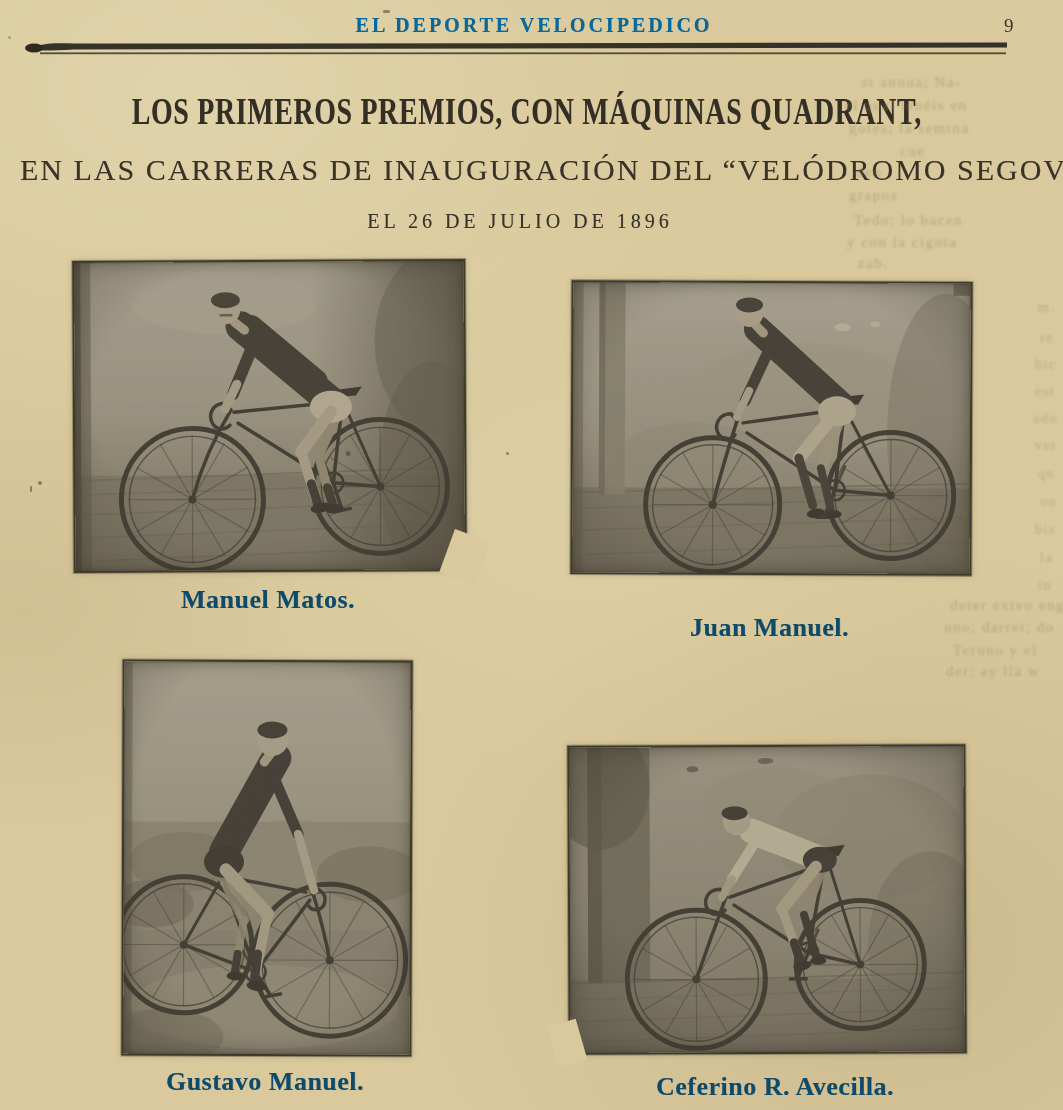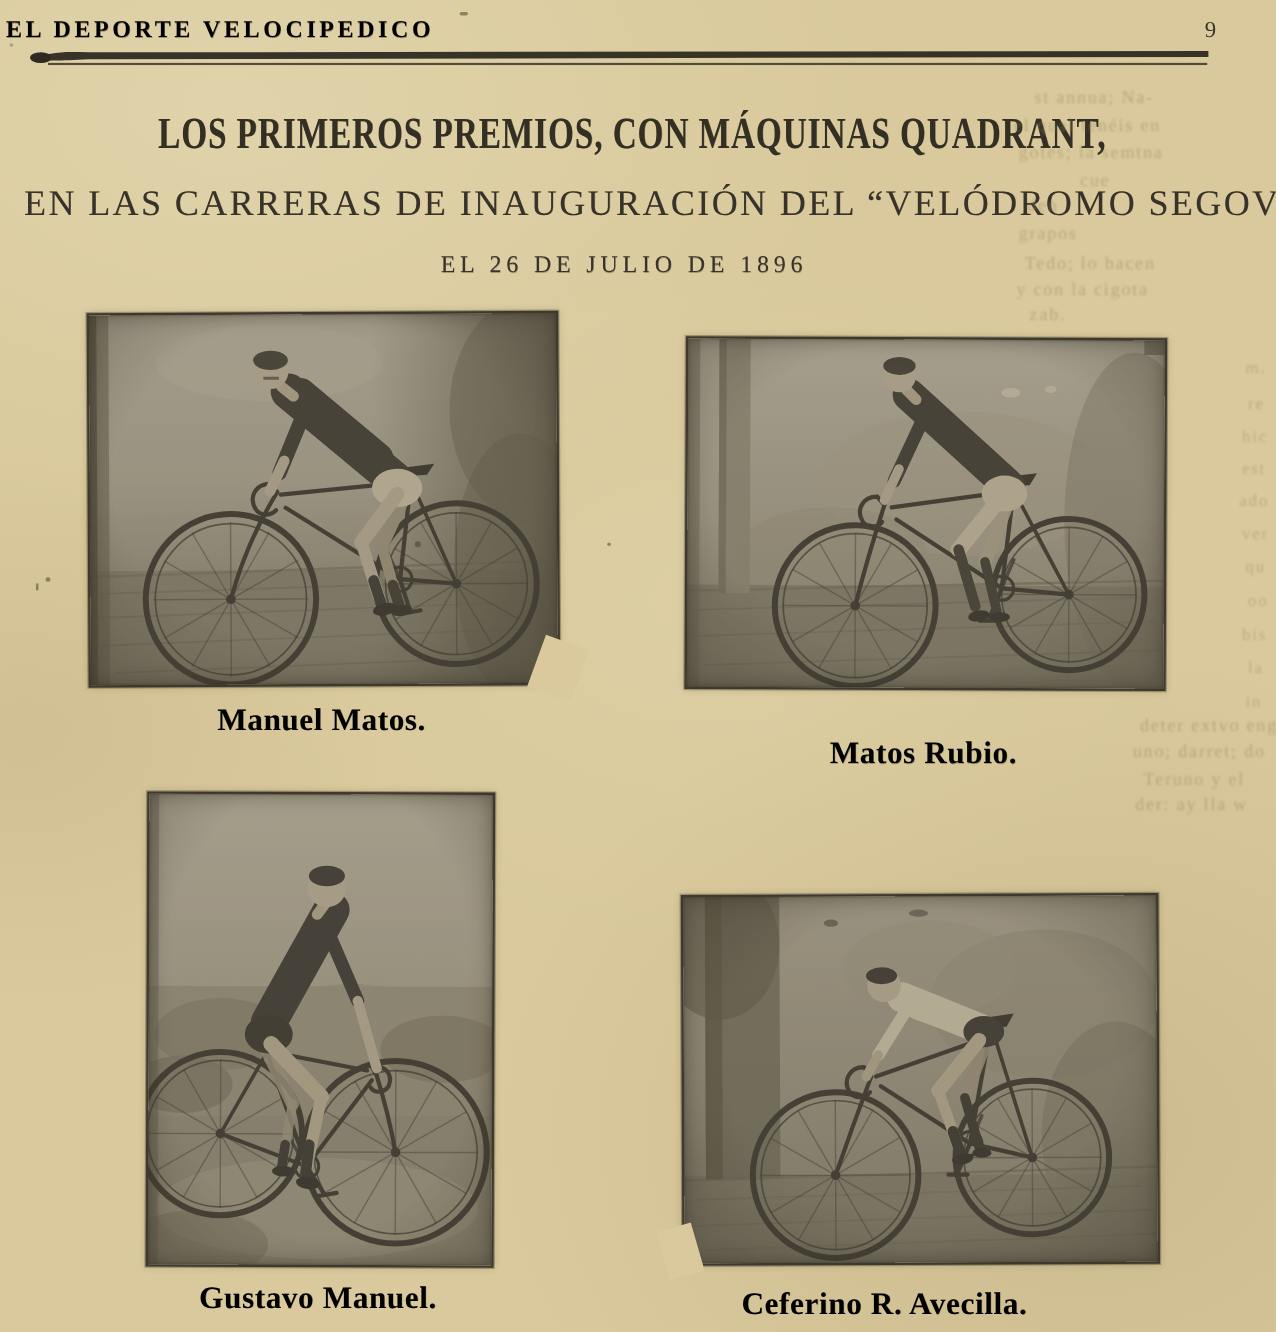--- a/index.html
+++ b/index.html
@@ -11,22 +11,22 @@
       radial-gradient(900px 600px at 18% 8%, rgba(255,250,224,.20), transparent 60%),
       radial-gradient(800px 650px at 85% 85%, rgba(120,100,58,.14), transparent 62%),
       radial-gradient(700px 500px at 55% 45%, rgba(255,252,230,.10), transparent 60%),
       radial-gradient(500px 380px at 2% 55%, rgba(130,108,60,.10), transparent 60%),
       #d9c99c;
     color:#34302a;
   }
   .abs{position:absolute;}
   
   .masthead{
-    left:5px;top:14px;width:1058px;
-    font-size:20px;font-weight:bold;letter-spacing:3px;color:#000000;
+    left:5px;top:14px;width:1058px;text-align:center;
+    font-size:20px;font-weight:bold;letter-spacing:3px;color:#0369a1;
     text-shadow:.3px .3px 0 rgba(70,60,35,.45);
   }
   .pagenum{left:1004px;top:15px;font-size:19px;color:#3a352a;letter-spacing:1px;}
   .rule-svg{left:22px;top:40px;}
   
   .headline1{left:0;top:90px;width:962px;text-align:center;}
   .headline1 span{
     display:inline-block;transform:scaleX(.75);transform-origin:center;
     font-size:37px;font-weight:bold;letter-spacing:1px;color:#332f25;
     text-shadow:.4px .4px 0 rgba(60,50,28,.4);white-space:nowrap;
@@ -51,27 +51,27 @@
     box-shadow:inset 0 0 16px rgba(52,47,33,.5), inset 0 0 2px rgba(40,36,26,.6);
   }
   .photo svg{display:block;width:100%;height:100%;}
   .p1{left:73px;top:260px;width:389px;height:308px;transform:rotate(-.3deg);}
   .p2{left:571px;top:281px;width:397px;height:290px;transform:rotate(.25deg);}
   .p3{left:122px;top:660px;width:286px;height:392px;transform:rotate(.2deg);}
   .p4{left:568px;top:745px;width:394px;height:305px;transform:rotate(-.25deg);}
   
   .caption{
     position:absolute;text-align:center;font-weight:bold;font-size:26px;
-    color:#000000;letter-spacing:.5px;
+    color:#0c4a6e;letter-spacing:.5px;
     text-shadow:.4px .4px 0 rgba(64,54,32,.35);
   }
   .c1{left:73px;top:585px;width:390px;}
   .c2{left:571px;top:613px;width:397px;}
   .c3{left:122px;top:1067px;width:286px;}
-  .c4{left:540px;top:1072px;width:394px;}
+  .c4{left:578px;top:1072px;width:394px;}
   
   .bleed{
     position:absolute;font-size:15px;color:#9a8a5e;opacity:.52;
     filter:blur(1.1px);letter-spacing:1.5px;white-space:nowrap;
   }
   .bleed.small{font-size:14px;opacity:.45;}
   
   .speck{position:absolute;background:#4c4433;border-radius:50%;opacity:.55;}
   .tear{position:absolute;background:#d9c99c;pointer-events:none;}
 </style>
@@ -384,21 +384,21 @@
     <ellipse cx="165" cy="66" rx="13" ry="7" fill="#33302a"></ellipse>
     <rect width="394" height="305" fill="url(#p4vig)"></rect>
     <rect width="394" height="305" filter="url(#grain)" opacity=".28"></rect>
   </svg>
 </div>
 
 <div class="tear" style="left:446px;top:534px;width:38px;height:46px;transform:rotate(20deg);"></div>
 <div class="tear" style="left:552px;top:1022px;width:30px;height:42px;transform:rotate(-16deg);"></div>
 
 <div class="caption c1">Manuel Matos.</div>
-<div class="caption c2">Matos Rubio.</div>
+<div class="caption c2">Juan Manuel.</div>
 <div class="caption c3">Gustavo Manuel.</div>
 <div class="caption c4">Ceferino R. Avecilla.</div>
 
 <div>
   <span class="bleed" style="left:862px;top:74px">st annua; Na-</span>
   <span class="bleed" style="left:845px;top:97px">el qual tenéis en</span>
   <span class="bleed" style="left:849px;top:120px">gotes; la semtna</span>
   <span class="bleed" style="left:900px;top:143px">cue</span>
   <span class="bleed" style="left:856px;top:164px">den</span>
   <span class="bleed" style="left:849px;top:187px">grapos</span>

